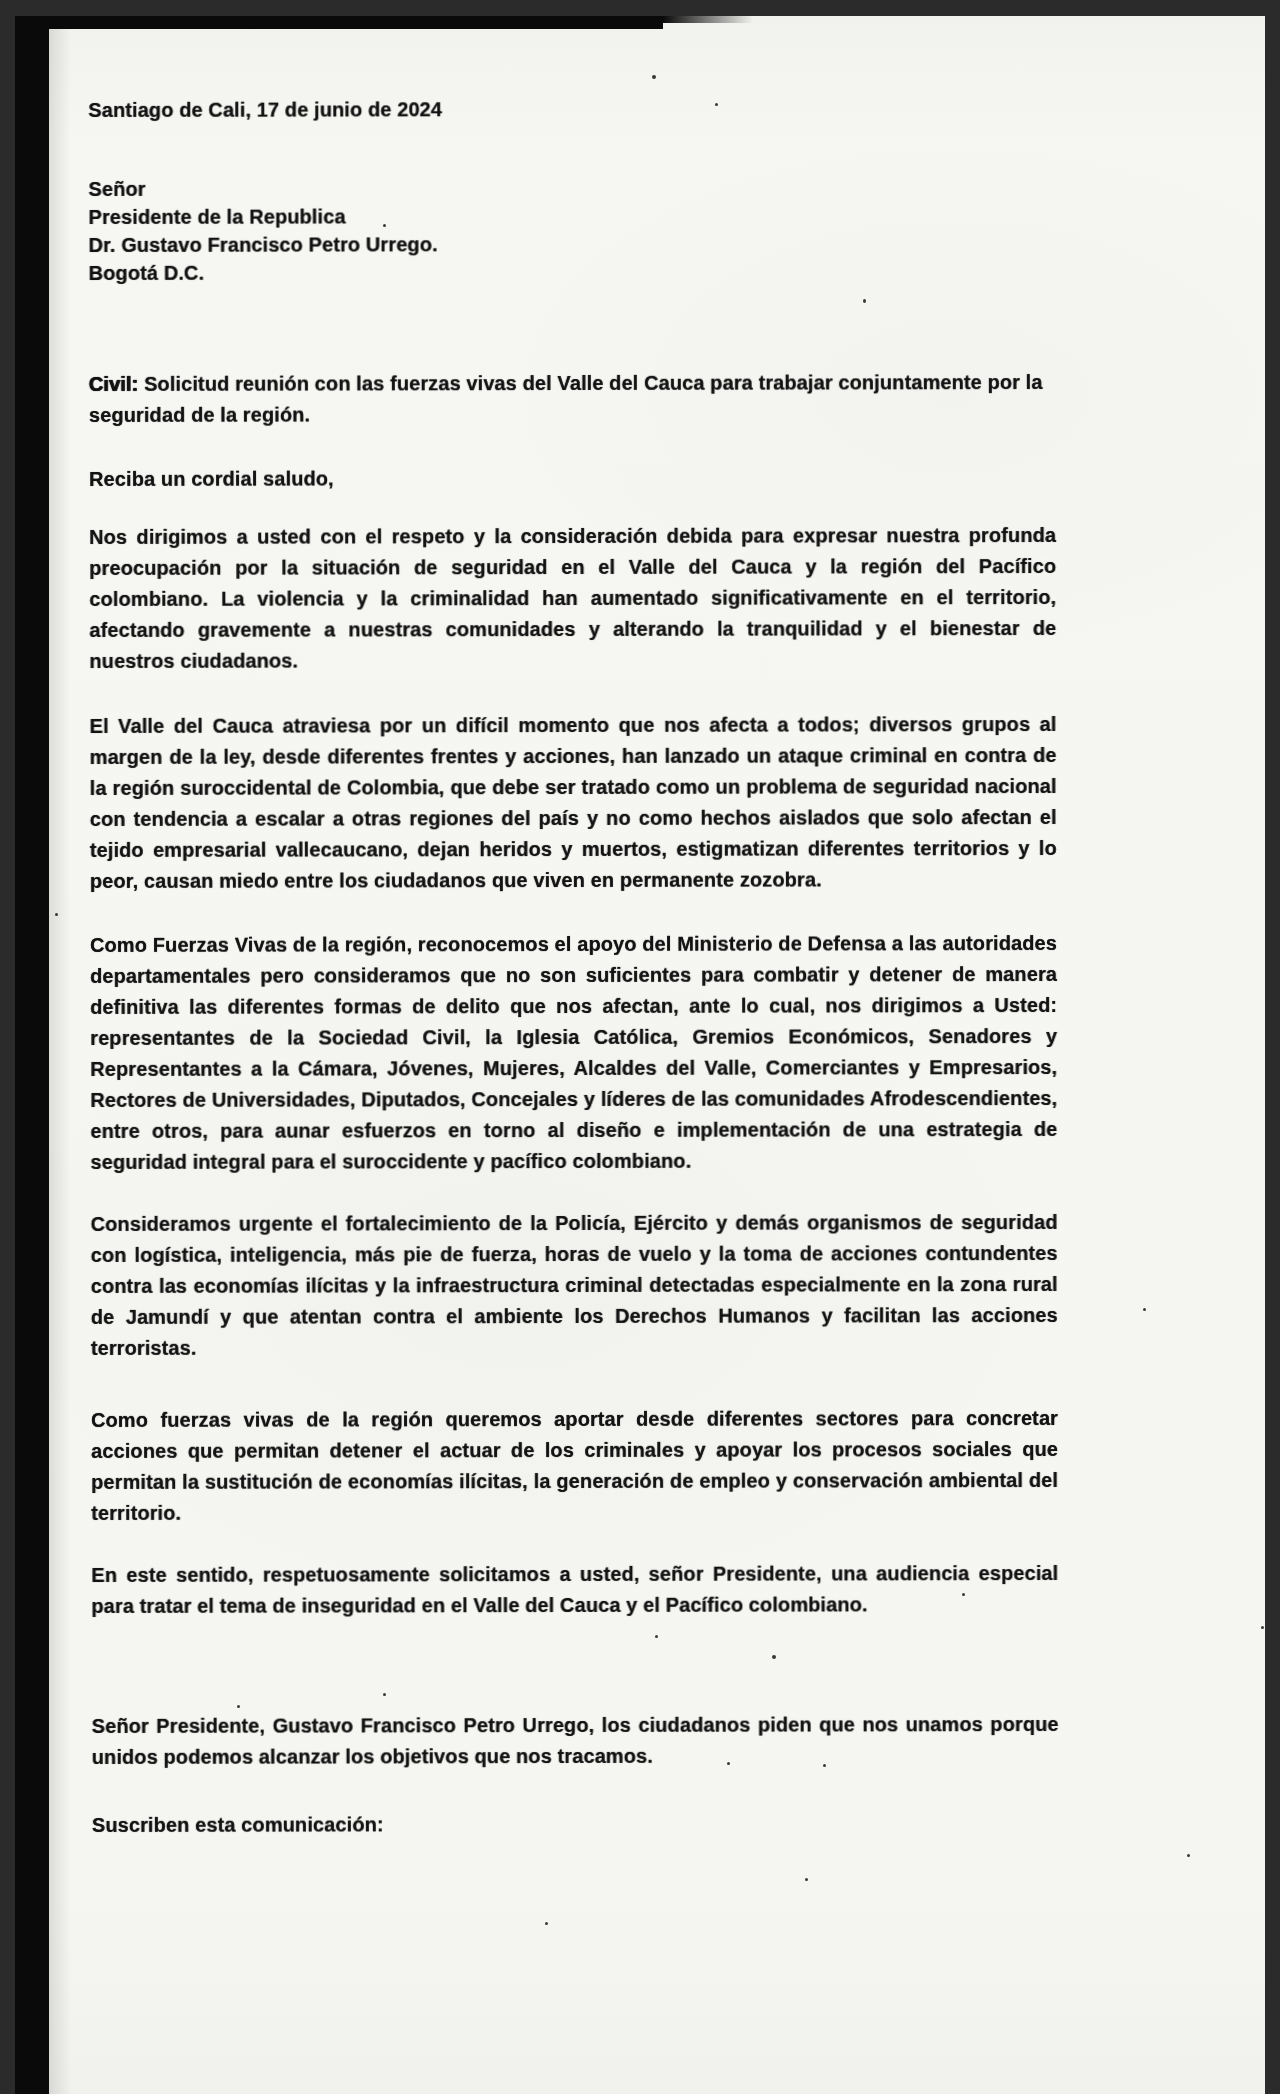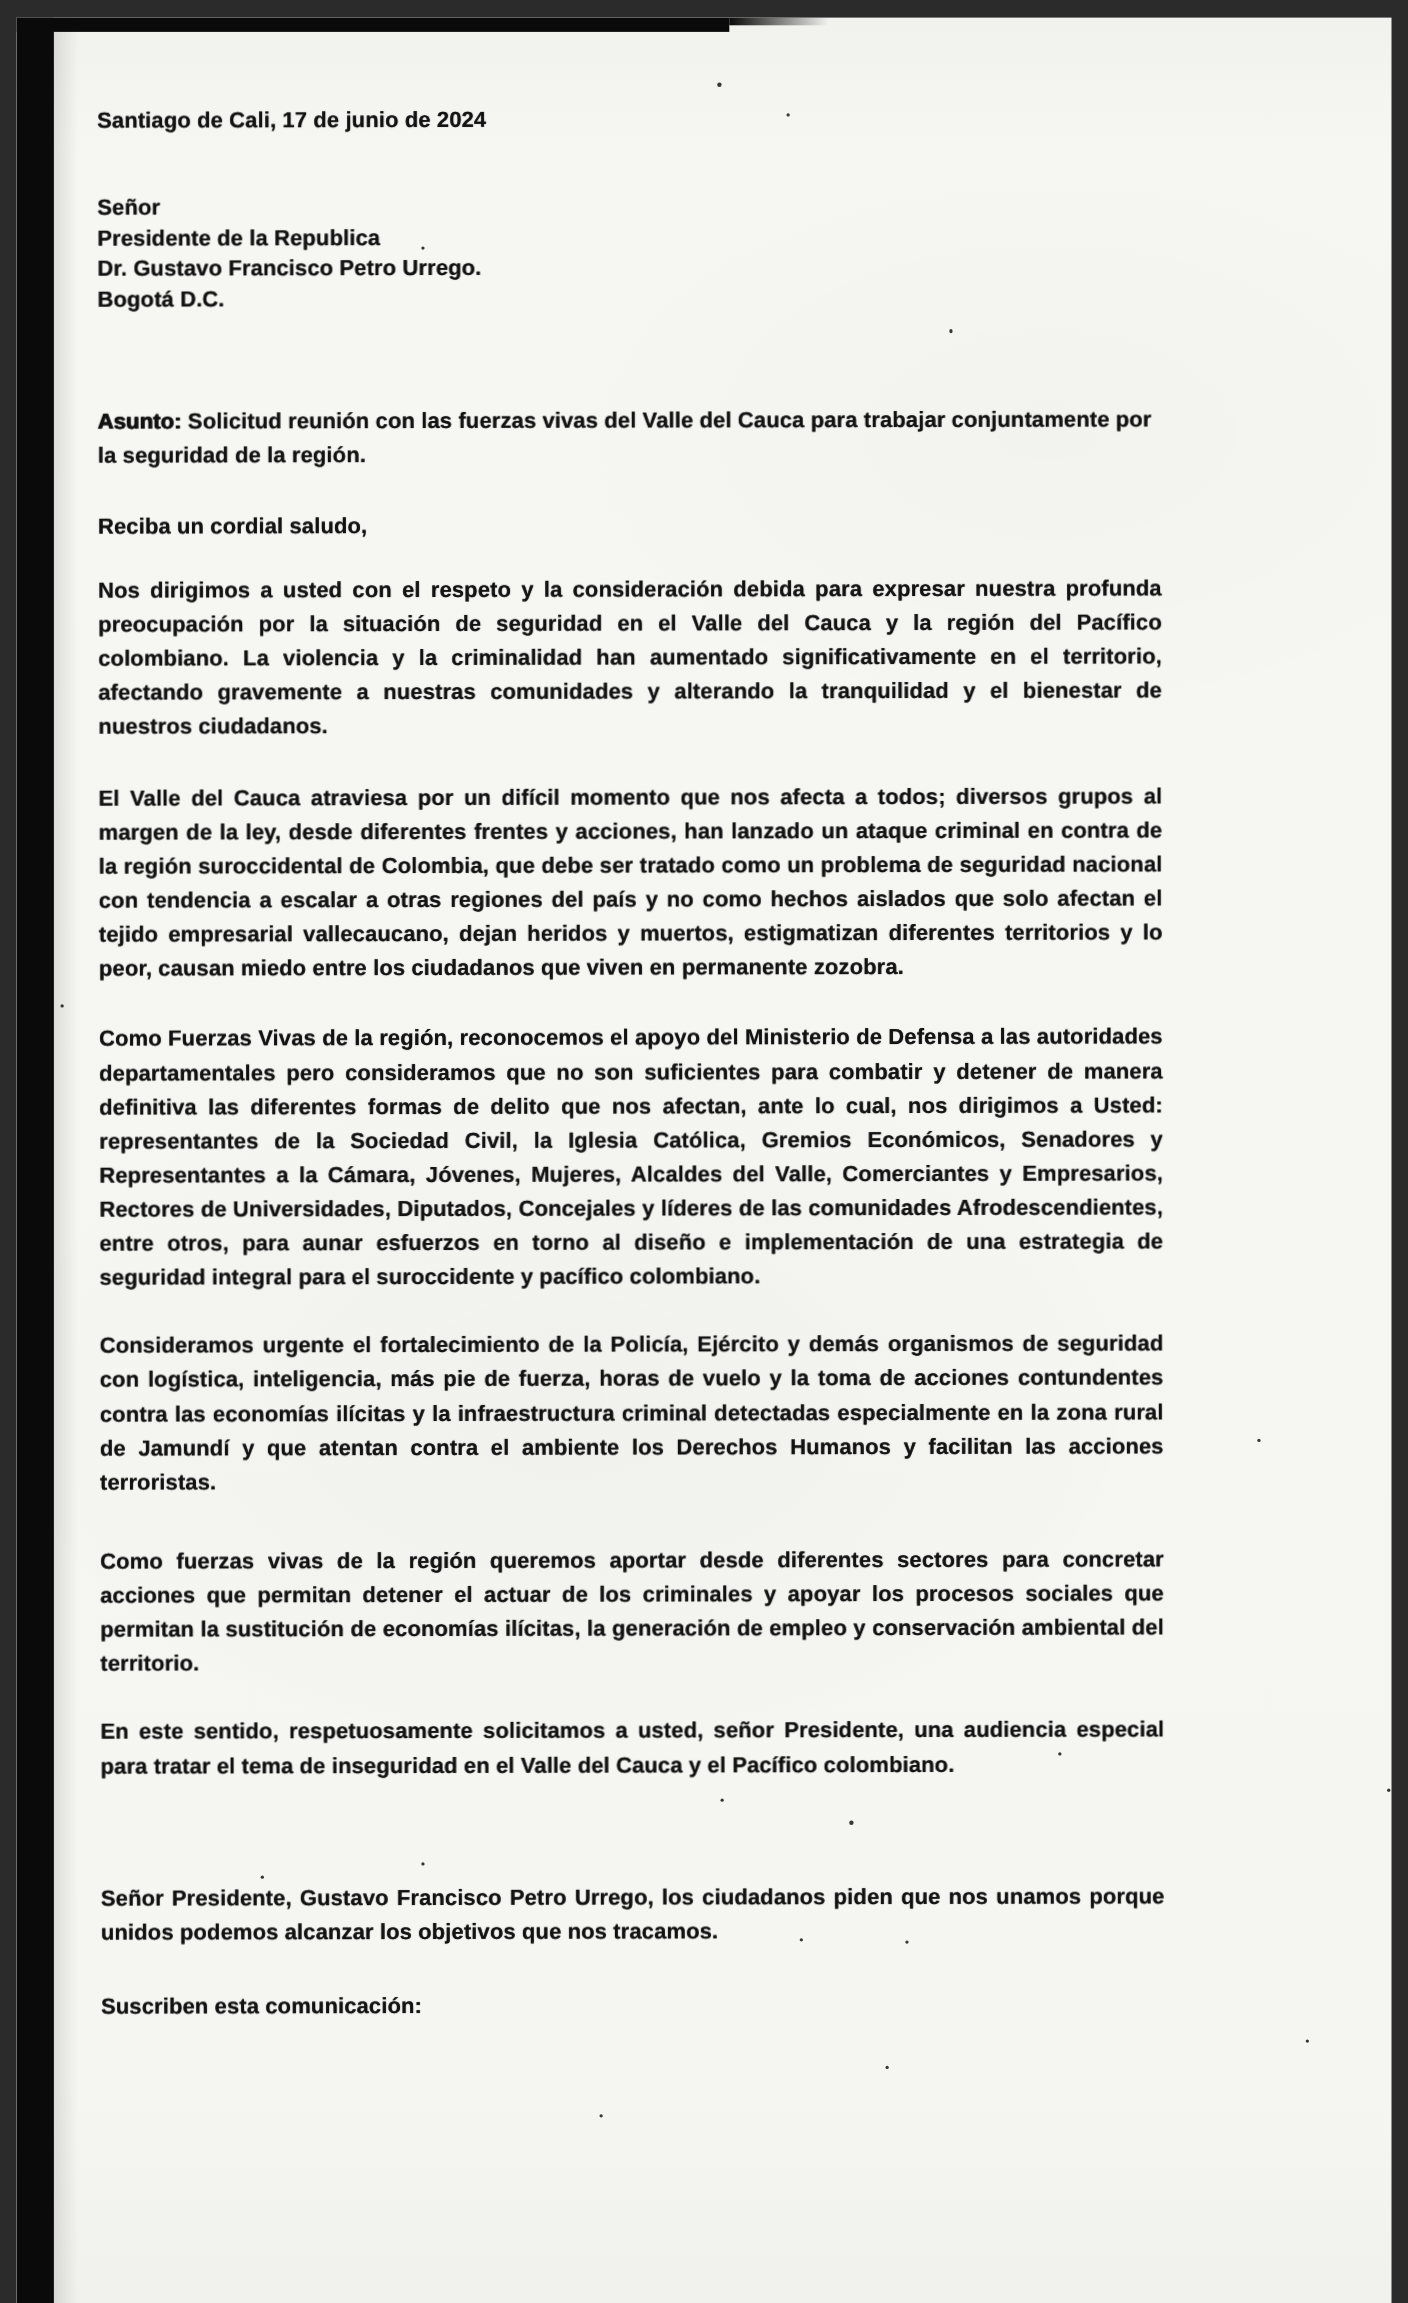--- a/index.html
+++ b/index.html
@@ -122,21 +122,21 @@
     <div class="date-line">Santiago de Cali, 17 de junio de 2024</div>
 
     <div class="recipient">
       <div>Señor</div>
       <div>Presidente de la Republica</div>
       <div>Dr. Gustavo Francisco Petro Urrego.</div>
       <div>Bogotá D.C.</div>
     </div>
 
     <div class="subject">
-      <span class="label">Asunto:</span>
+      <span class="label">Civil:</span>
       <span>Solicitud reunión con las fuerzas vivas del Valle del Cauca para trabajar conjuntamente por la seguridad de la región.</span>
     </div>
 
     <div class="greeting">Reciba un cordial saludo,</div>
 
     <p class="para p1">Nos dirigimos a usted con el respeto y la consideración debida para expresar nuestra profunda preocupación por la situación de seguridad en el Valle del Cauca y la región del Pacífico colombiano. La violencia y la criminalidad han aumentado significativamente en el territorio, afectando gravemente a nuestras comunidades y alterando la tranquilidad y el bienestar de nuestros ciudadanos.</p>
     <p class="para p2">El Valle del Cauca atraviesa por un difícil momento que nos afecta a todos; diversos grupos al margen de la ley, desde diferentes frentes y acciones, han lanzado un ataque criminal en contra de la región suroccidental de Colombia, que debe ser tratado como un problema de seguridad nacional con tendencia a escalar a otras regiones del país y no como hechos aislados que solo afectan el tejido empresarial vallecaucano, dejan heridos y muertos, estigmatizan diferentes territorios y lo peor, causan miedo entre los ciudadanos que viven en permanente zozobra.</p>
     <p class="para p3">Como Fuerzas Vivas de la región, reconocemos el apoyo del Ministerio de Defensa a las autoridades departamentales pero consideramos que no son suficientes para combatir y detener de manera definitiva las diferentes formas de delito que nos afectan, ante lo cual, nos dirigimos a Usted: representantes de la Sociedad Civil, la Iglesia Católica, Gremios Económicos, Senadores y Representantes a la Cámara, Jóvenes, Mujeres, Alcaldes del Valle, Comerciantes y Empresarios, Rectores de Universidades, Diputados, Concejales y líderes de las comunidades Afrodescendientes, entre otros, para aunar esfuerzos en torno al diseño e implementación de una estrategia de seguridad integral para el suroccidente y pacífico colombiano.</p>
     <p class="para p4">Consideramos urgente el fortalecimiento de la Policía, Ejército y demás organismos de seguridad con logística, inteligencia, más pie de fuerza, horas de vuelo y la toma de acciones contundentes contra las economías ilícitas y la infraestructura criminal detectadas especialmente en la zona rural de Jamundí y que atentan contra el ambiente los Derechos Humanos y facilitan las acciones terroristas.</p>
     <p class="para p5">Como fuerzas vivas de la región queremos aportar desde diferentes sectores para concretar acciones que permitan detener el actuar de los criminales y apoyar los procesos sociales que permitan la sustitución de economías ilícitas, la generación de empleo y conservación ambiental del territorio.</p>

